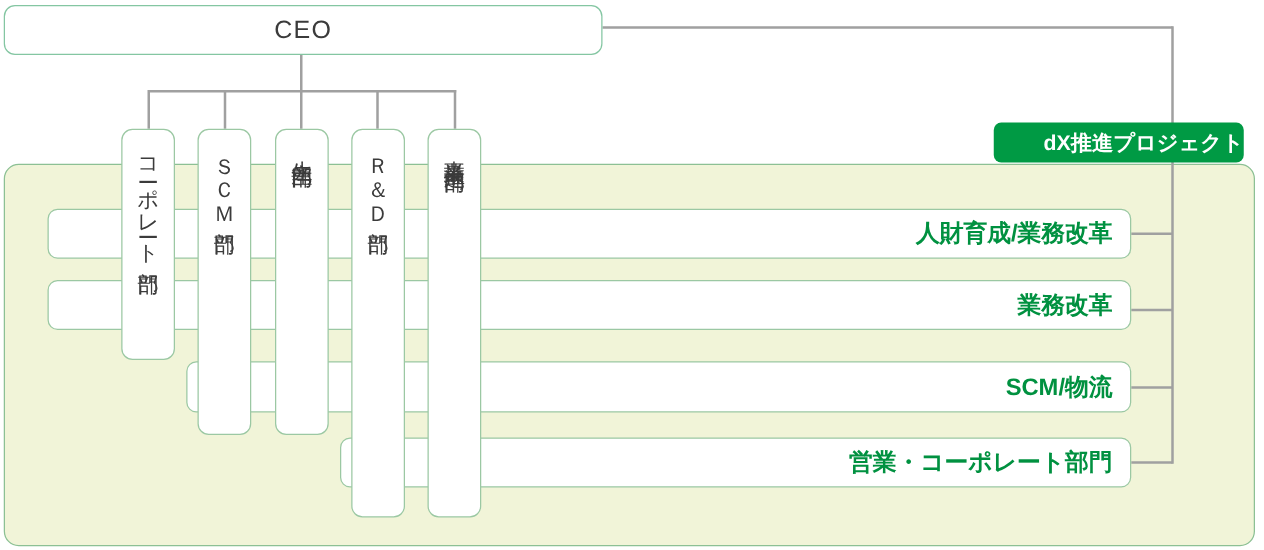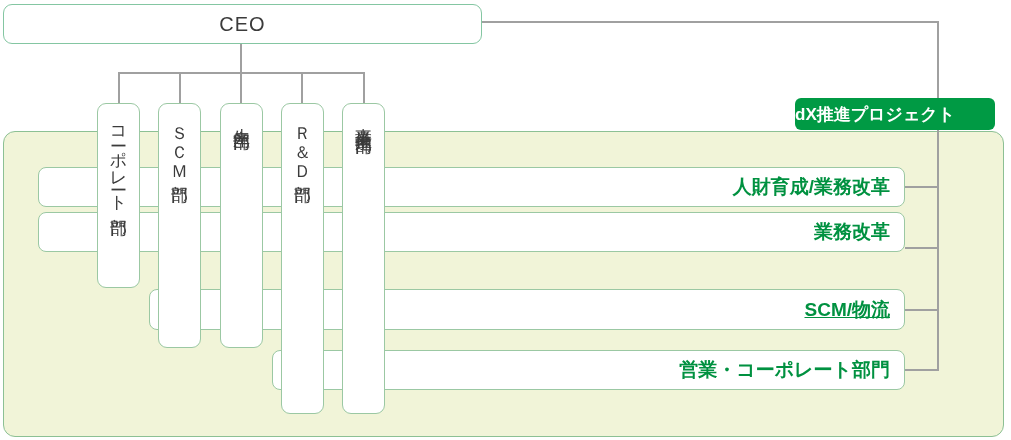--- a/index.html
+++ b/index.html
@@ -77,33 +77,33 @@
     border-radius: 8px;
     z-index: 3;
     display: flex; align-items: center; justify-content: flex-end;
     box-sizing: border-box;
     padding-right: 14px;
     font-size: 19px;
     font-weight: bold;
     color: #009140;
   }
   .bar1 { left: 38px;  top: 167px; width: 867px; }
-  .bar2 { left: 38px;  top: 212px; width: 867px; }
-  .bar3 { left: 149px; top: 289px; width: 756px; height: 41px; text-decoration: underline; }
+  .bar2 { left: 38px;  top: 224px; width: 867px; }
+  .bar3 { left: 149px; top: 289px; width: 756px; height: 41px; }
   .bar4 { left: 272px; top: 350px; width: 633px; }
 
   
   .dx-header {
     position: absolute;
     left: 795px; top: 98px;
     width: 200px; height: 32px;
     background: #009a44;
     border-radius: 6px;
     z-index: 5;
-    display: flex; align-items: center; justify-content: flex-start;
+    display: flex; align-items: center; justify-content: flex-end;
     font-size: 17px;
     font-weight: bold;
     color: #ffffff;
   }
 </style>
 </head>
 <body>
 
 <div class="stage">
 

